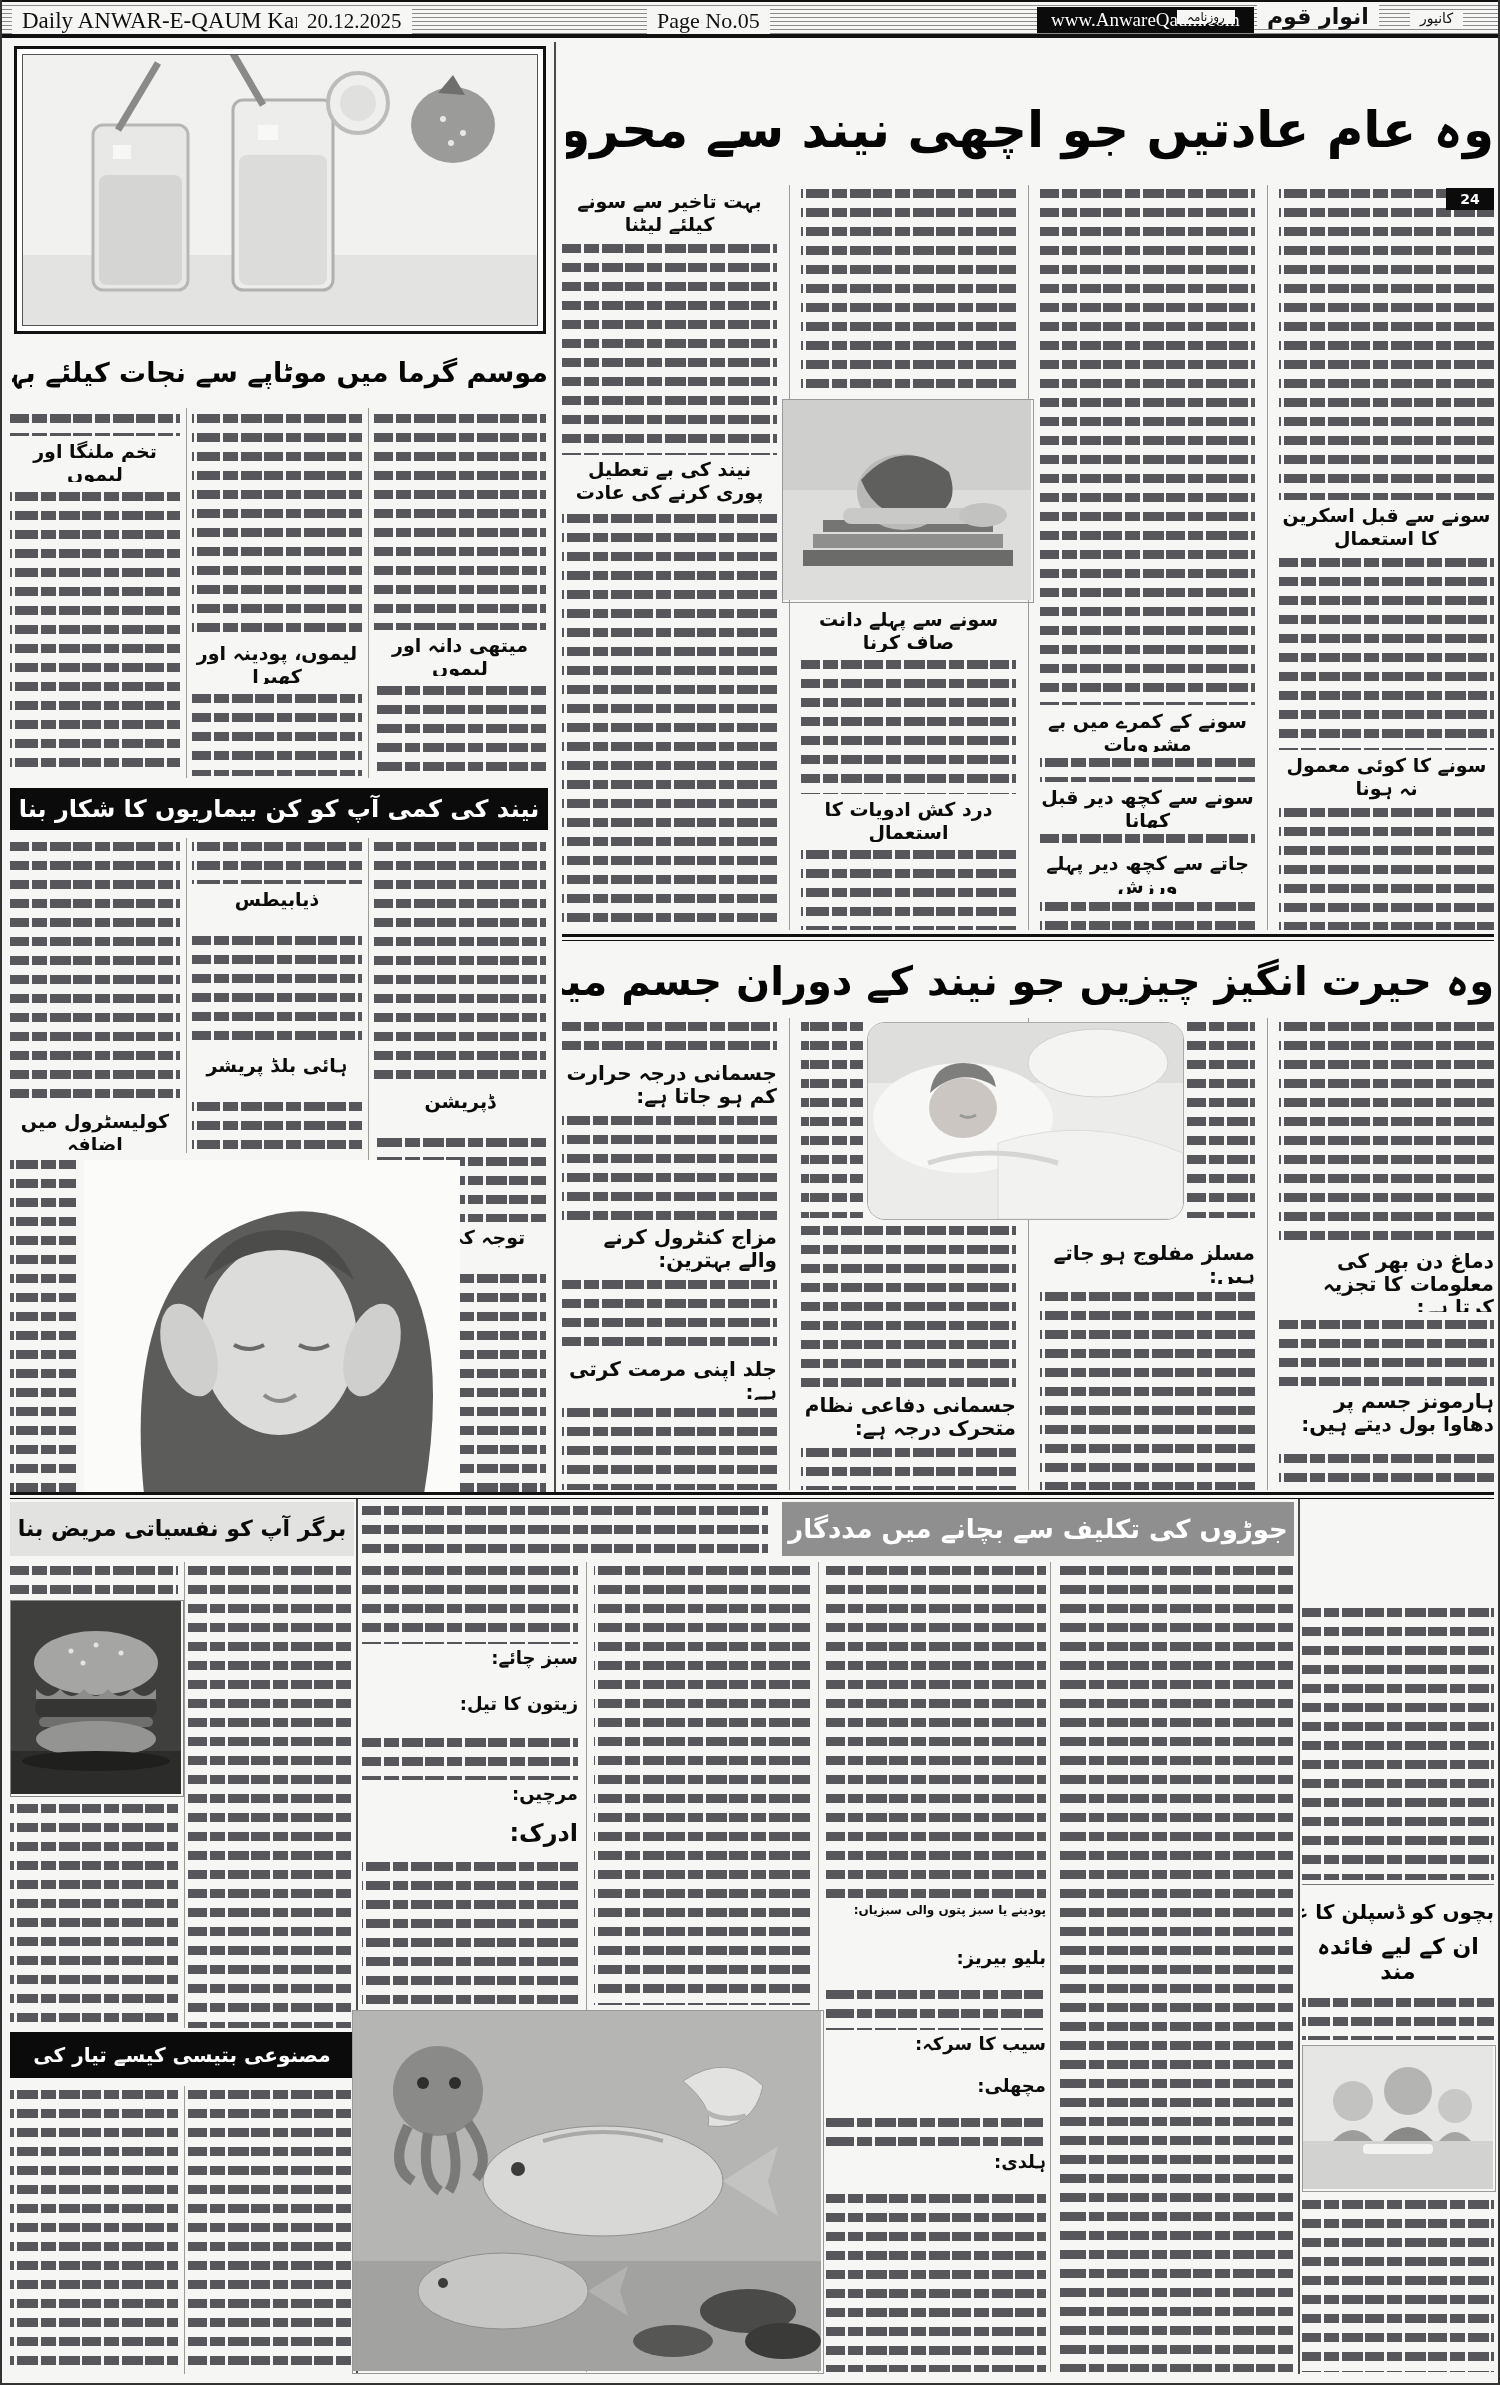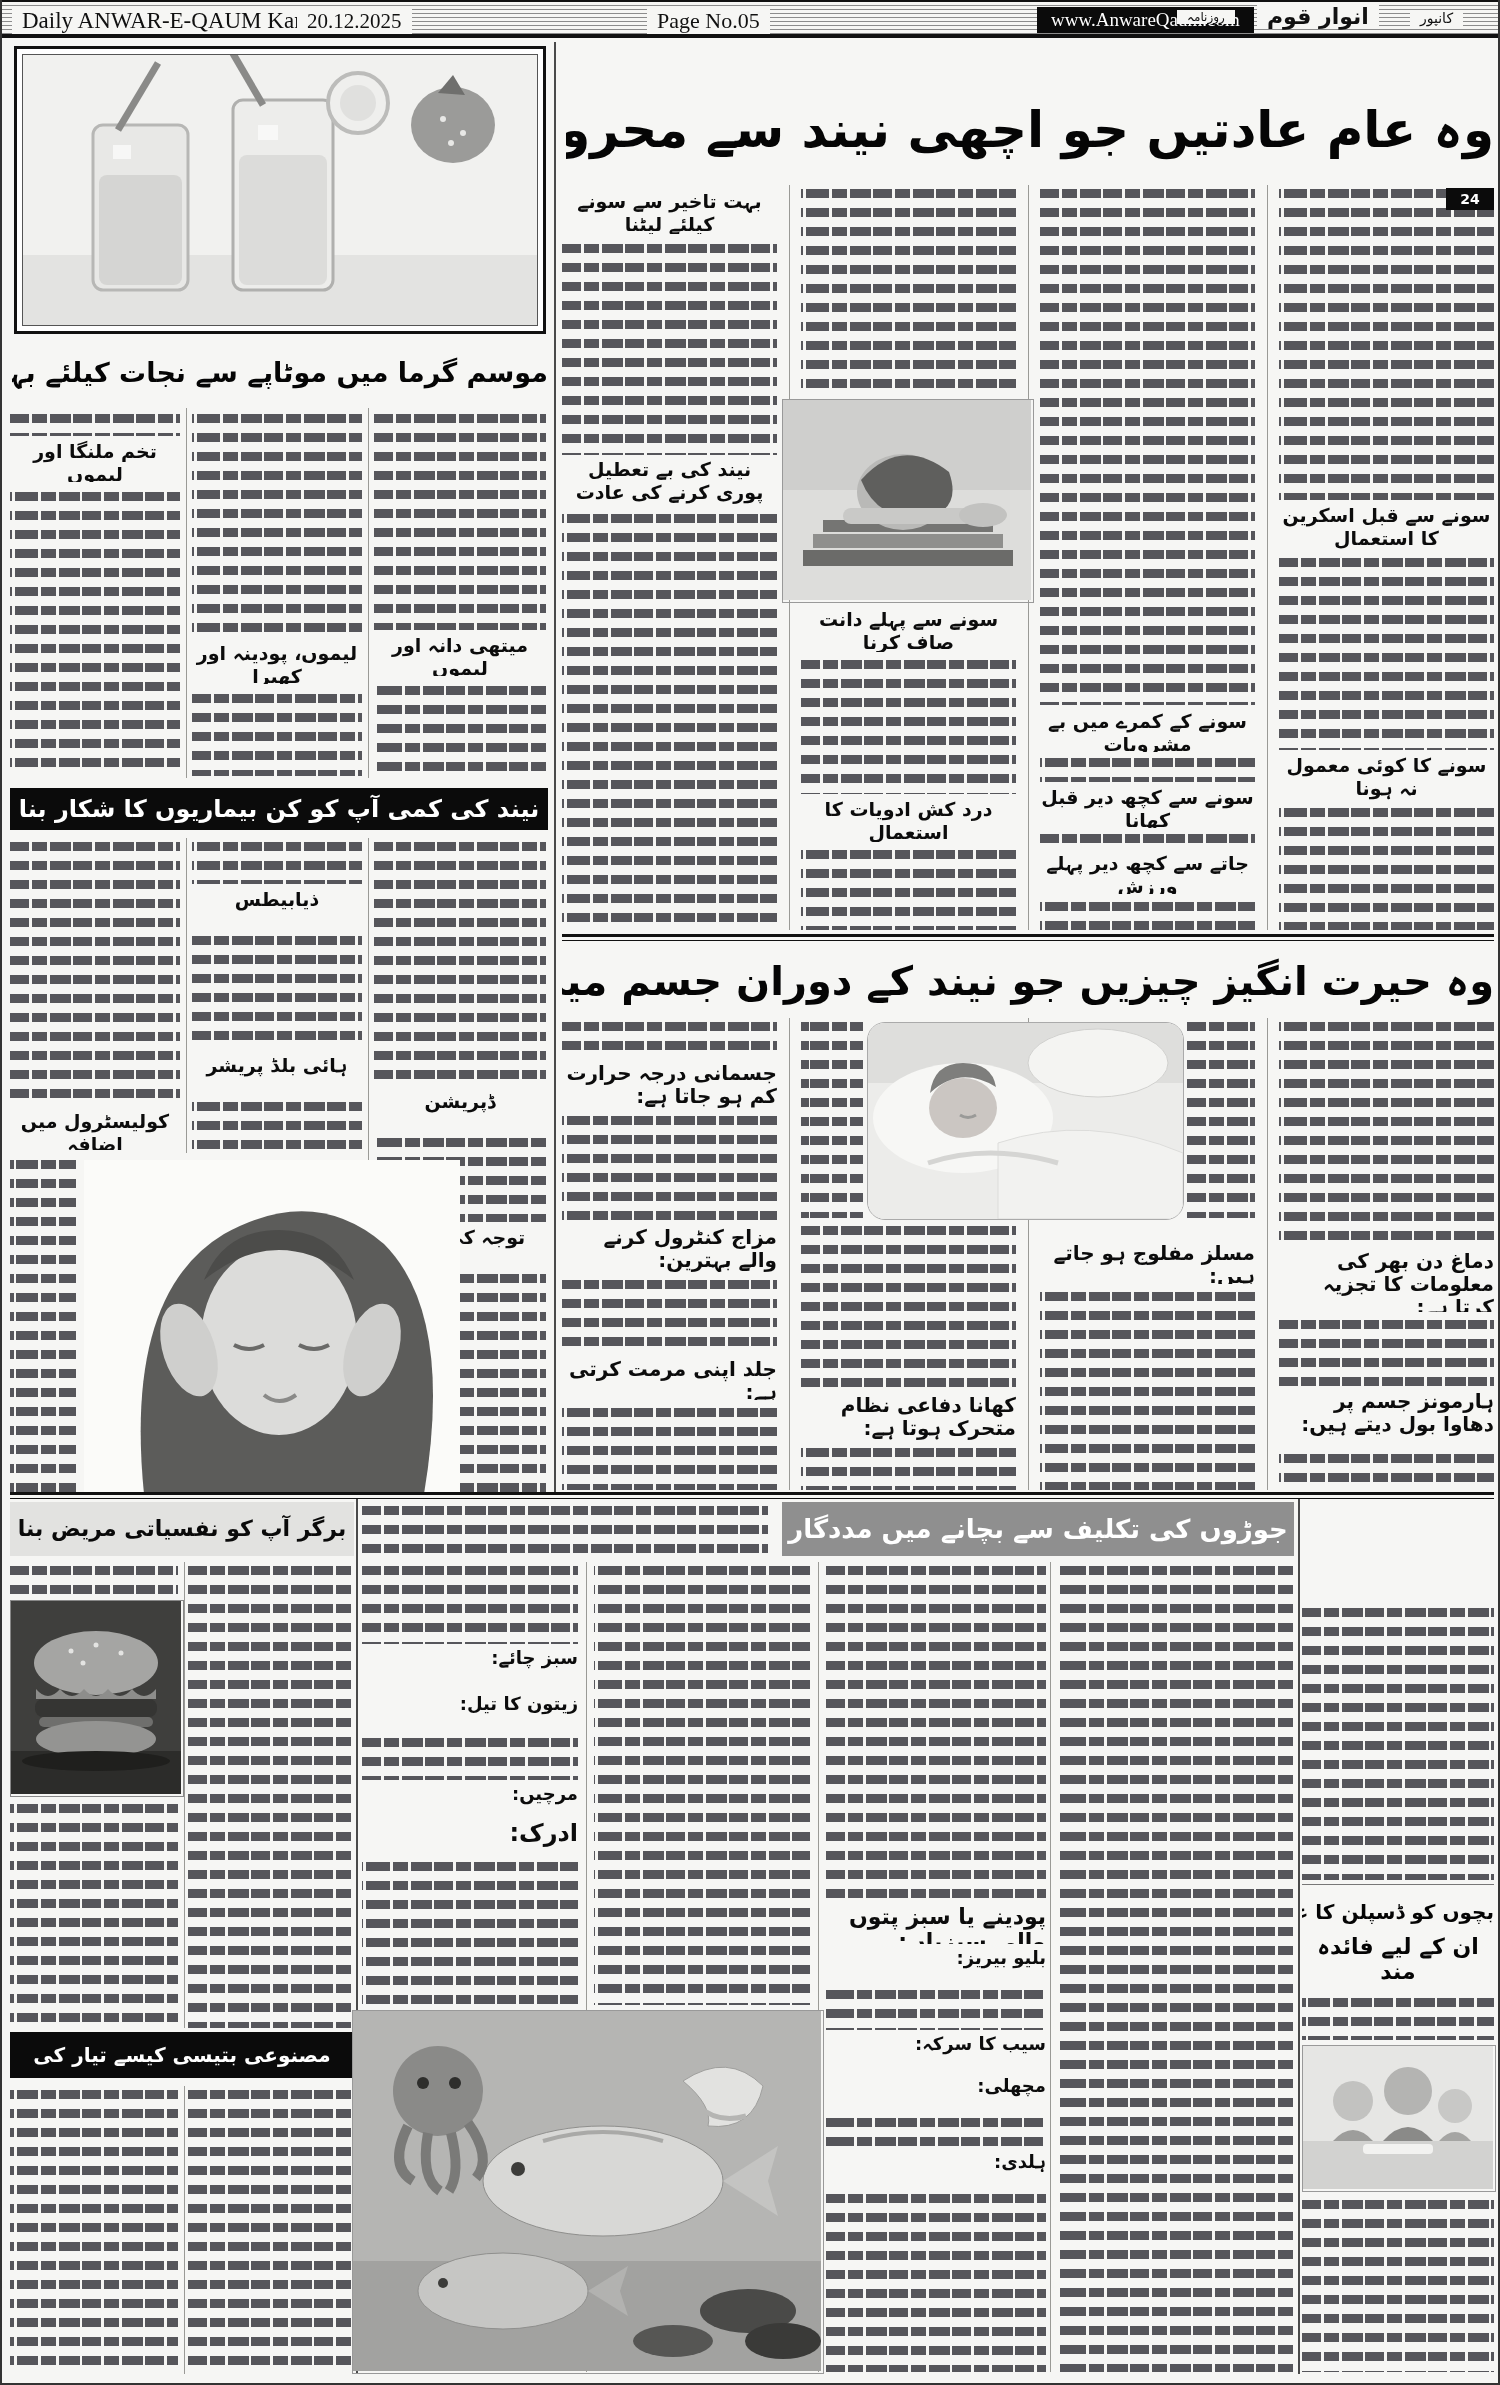--- a/index.html
+++ b/index.html
@@ -194,21 +194,21 @@
   <div class="fx" style="left:560px;top:1018px;width:215px;height:40px;"></div>
   <div class="shr u" style="left:560px;top:1062px;width:215px;height:46px;">جسمانی درجہ حرارت کم ہو جاتا ہے:</div>
   <div class="fx alt" style="left:560px;top:1112px;width:215px;height:110px;"></div>
   <div class="shr u" style="left:560px;top:1226px;width:215px;height:46px;">مزاج کنٹرول کرنے والے بہترین:</div>
   <div class="fx" style="left:560px;top:1276px;width:215px;height:78px;"></div>
   <div class="shr u" style="left:560px;top:1358px;width:215px;height:42px;">جلد اپنی مرمت کرتی ہے:</div>
   <div class="fx alt" style="left:560px;top:1404px;width:215px;height:86px;"></div>
 
   <div class="fx alt" style="left:799px;top:1018px;width:62px;height:200px;"></div>
   <div class="fx" style="left:799px;top:1222px;width:215px;height:168px;"></div>
-  <div class="shr u" style="left:799px;top:1394px;width:215px;height:46px;">کھانا دفاعی نظام متحرک ہوتا ہے:</div>
+  <div class="shr u" style="left:799px;top:1394px;width:215px;height:46px;">جسمانی دفاعی نظام متحرک درجہ ہے:</div>
   <div class="fx alt" style="left:799px;top:1444px;width:215px;height:46px;"></div>
 
   <div class="fx" style="left:1185px;top:1018px;width:68px;height:200px;"></div>
   <div class="shr u" style="left:1038px;top:1242px;width:215px;height:42px;">مسلز مفلوج ہو جاتے ہیں:</div>
   <div class="fx alt" style="left:1038px;top:1288px;width:215px;height:202px;"></div>
 
   <div class="fx alt" style="left:1277px;top:1018px;width:215px;height:228px;"></div>
   <div class="shr u" style="left:1277px;top:1250px;width:215px;height:62px;">دماغ دن بھر کی معلومات کا تجزیہ کرتا ہے:</div>
   <div class="fx" style="left:1277px;top:1316px;width:215px;height:70px;"></div>
   <div class="shr u" style="left:1277px;top:1390px;width:215px;height:56px;">ہارمونز جسم پر دھاوا بول دیتے ہیں:</div>
@@ -249,21 +249,21 @@
   <div class="bar-gray u" style="left:780px;top:1502px;width:512px;height:54px;font-size:26px;line-height:54px;">جوڑوں کی تکلیف سے بچانے میں مددگار غذائیں</div>
   <div class="fx" style="left:360px;top:1502px;width:406px;height:54px;"></div>
 
   <div class="rule-v" style="left:584px;top:1562px;height:810px;"></div>
   <div class="rule-v" style="left:816px;top:1562px;height:810px;"></div>
   <div class="rule-v" style="left:1048px;top:1562px;height:810px;"></div>
 
   <div class="fx alt" style="left:1056px;top:1562px;width:236px;height:810px;"></div>
 
   <div class="fx" style="left:824px;top:1562px;width:220px;height:338px;"></div>
-  <div class="shr u" style="left:824px;top:1904px;width:220px;height:40px;font-size:22px;">پودینے یا سبز پتوں والی سبزیاں:</div>
+  <div class="shr u" style="left:824px;top:1904px;width:220px;height:40px;font-size:12px;">پودینے یا سبز پتوں والی سبزیاں:</div>
   <div class="shr u" style="left:824px;top:1948px;width:220px;height:34px;font-size:18px;">بلیو بیریز:</div>
   <div class="fx alt" style="left:824px;top:1986px;width:220px;height:44px;"></div>
   <div class="shr u" style="left:824px;top:2034px;width:220px;height:34px;font-size:18px;">سیب کا سرکہ:</div>
   <div class="fx" style="left:824px;top:2072px;width:220px;height:0px;"></div>
   <div class="shr u" style="left:824px;top:2076px;width:220px;height:34px;font-size:18px;">مچھلی:</div>
   <div class="fx alt" style="left:824px;top:2114px;width:220px;height:34px;"></div>
   <div class="shr u" style="left:824px;top:2152px;width:220px;height:34px;font-size:18px;">ہلدی:</div>
   <div class="fx" style="left:824px;top:2190px;width:220px;height:182px;"></div>
 
   <div class="fx alt" style="left:592px;top:1562px;width:216px;height:443px;"></div>

